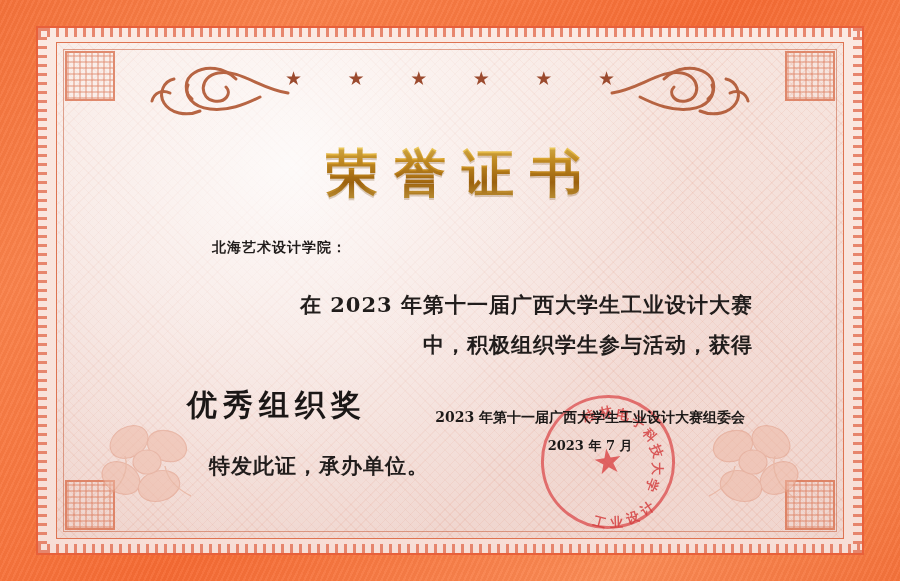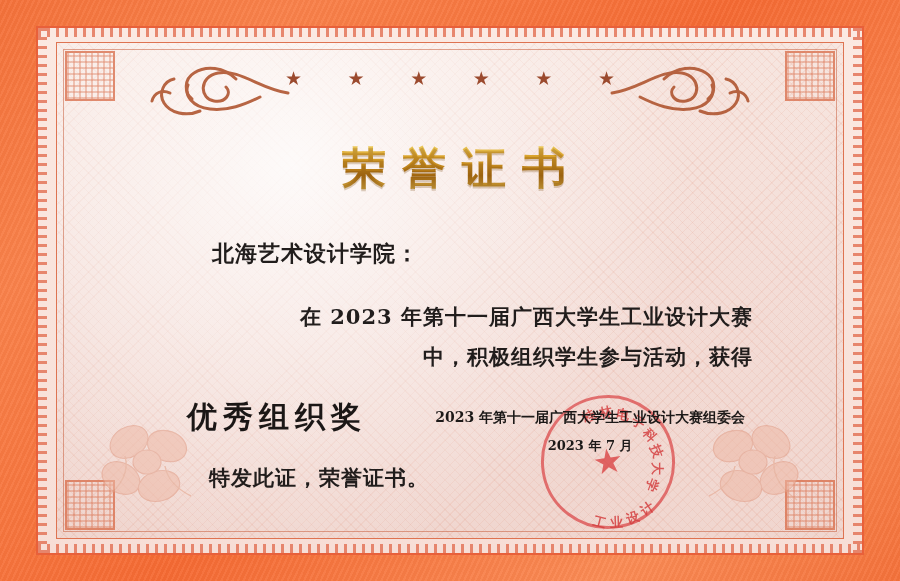--- a/index.html
+++ b/index.html
@@ -129,42 +129,42 @@
   .scroll-right { right: 0; }
 
   
   .title {
     position: absolute;
     left: 8px;
     right: 0;
     top: 96px;
     text-align: center;
     font-family: "DejaVu Serif", serif;
-    font-size: 44px;
+    font-size: 52px;
     font-weight: bold;
     letter-spacing: 16px;
     text-indent: 16px;
     background: linear-gradient(180deg, #f6e27a 0%, #d9a12a 30%, #a86b10 62%, #e7c65c 100%);
     -webkit-background-clip: text;
     background-clip: text;
     color: transparent;
     text-shadow: 0 2px 0 rgba(120,70,10,.25);
   }
 
   
   .body-text {
     position: absolute;
     left: 110px;
     right: 90px;
     top: 196px;
     color: #211d1c;
     font-family: "DejaVu Serif", serif;
   }
   .recipient {
-    font-size: 22px;
+    font-size: 14px;
     letter-spacing: 1px;
     margin: 0 0 28px 45px;
     font-weight: bold;
   }
   .para {
     font-size: 21px;
     line-height: 40px;
     letter-spacing: 1px;
     font-weight: bold;
     margin: 0;
@@ -292,21 +292,21 @@
         </svg>
       </div>
 
       <div class="title">荣誉证书</div>
 
       <div class="body-text">
         <p class="recipient">北海艺术设计学院：</p>
         <p class="para first">在 2023 年第十一届广西大学生工业设计大赛</p>
         <p class="para">中，积极组织学生参与活动，获得</p>
         <p class="award">优秀组织奖</p>
-        <p class="closing">特发此证，荣誉证书。</p>
+        <p class="closing">特发此证，承办单位。</p>
       </div>
 
       <div class="seal">
         <div class="seal-text">
           <span style="transform: rotate(-112deg) translate(58px,0) rotate(90deg);">桂</span>
           <span style="transform: rotate(-92deg) translate(58px,0) rotate(90deg);">林</span>
           <span style="transform: rotate(-72deg) translate(58px,0) rotate(90deg);">电</span>
           <span style="transform: rotate(-52deg) translate(58px,0) rotate(90deg);">子</span>
           <span style="transform: rotate(-32deg) translate(58px,0) rotate(90deg);">科</span>
           <span style="transform: rotate(-12deg) translate(58px,0) rotate(90deg);">技</span>

